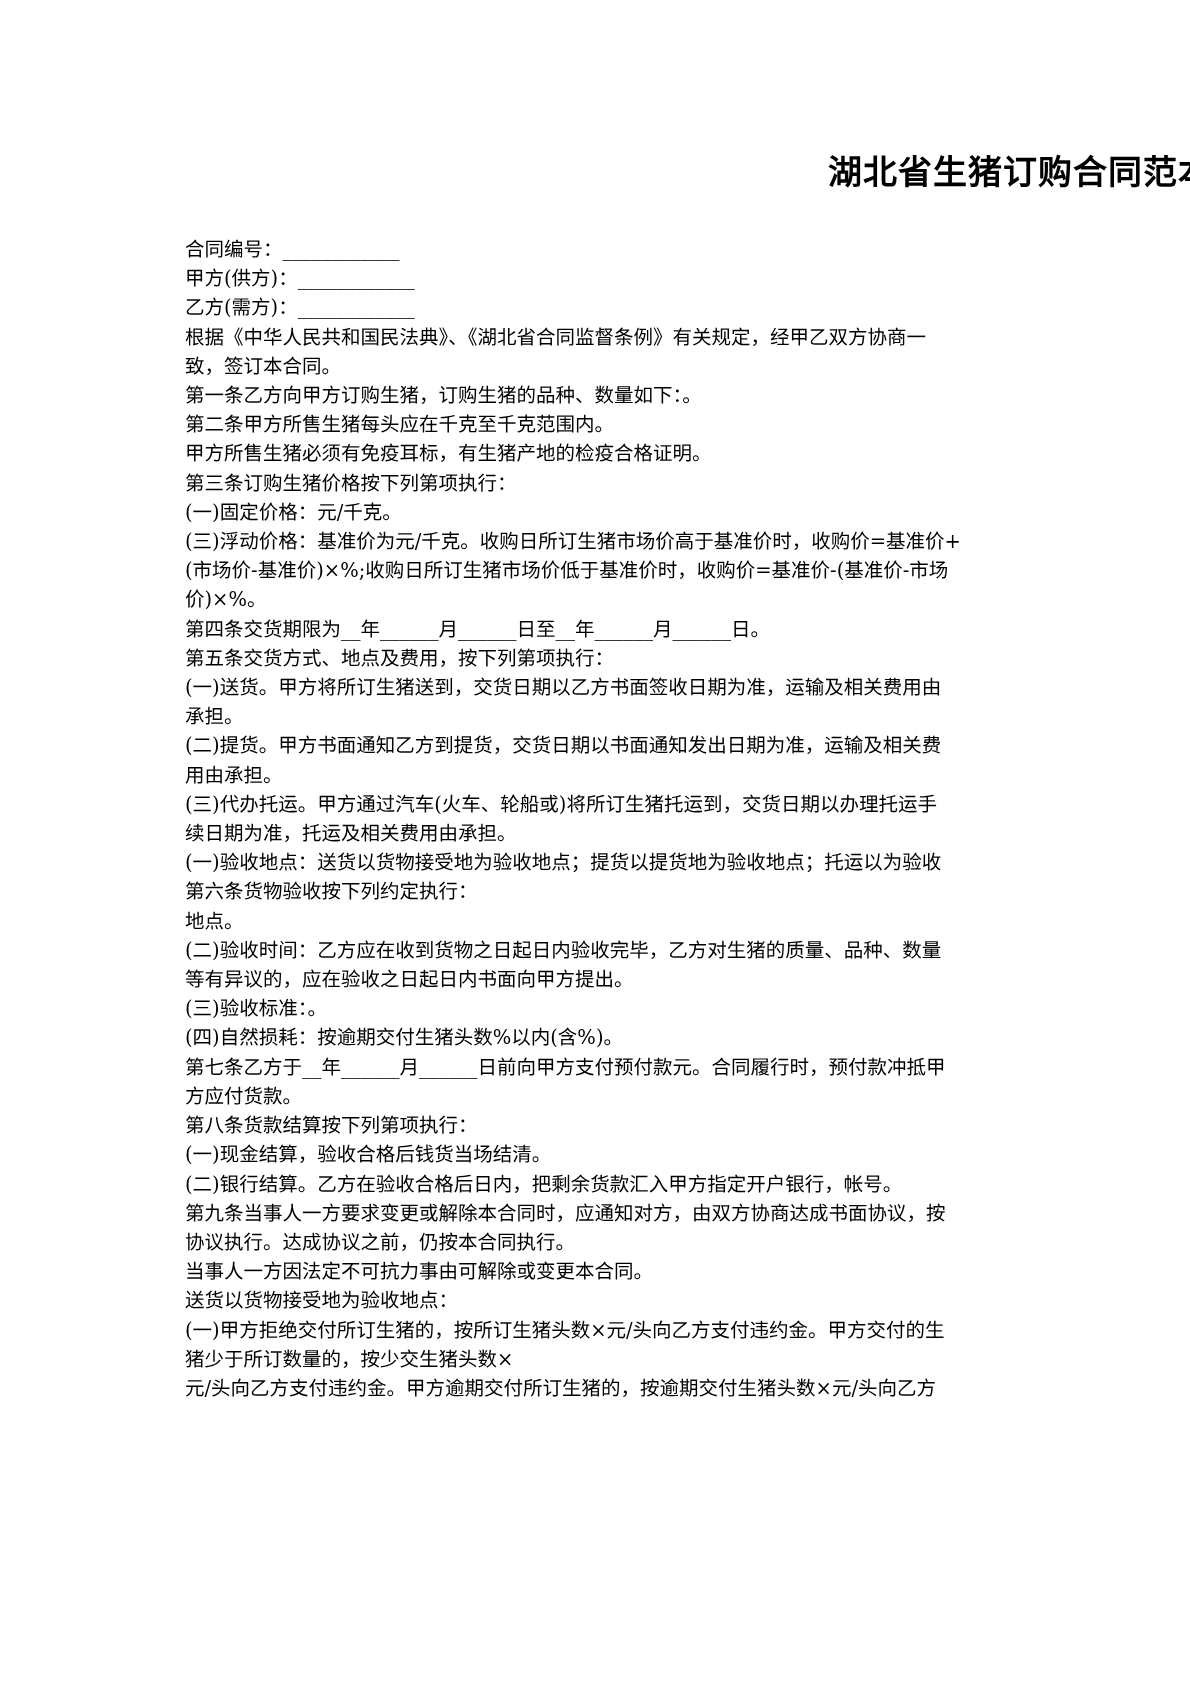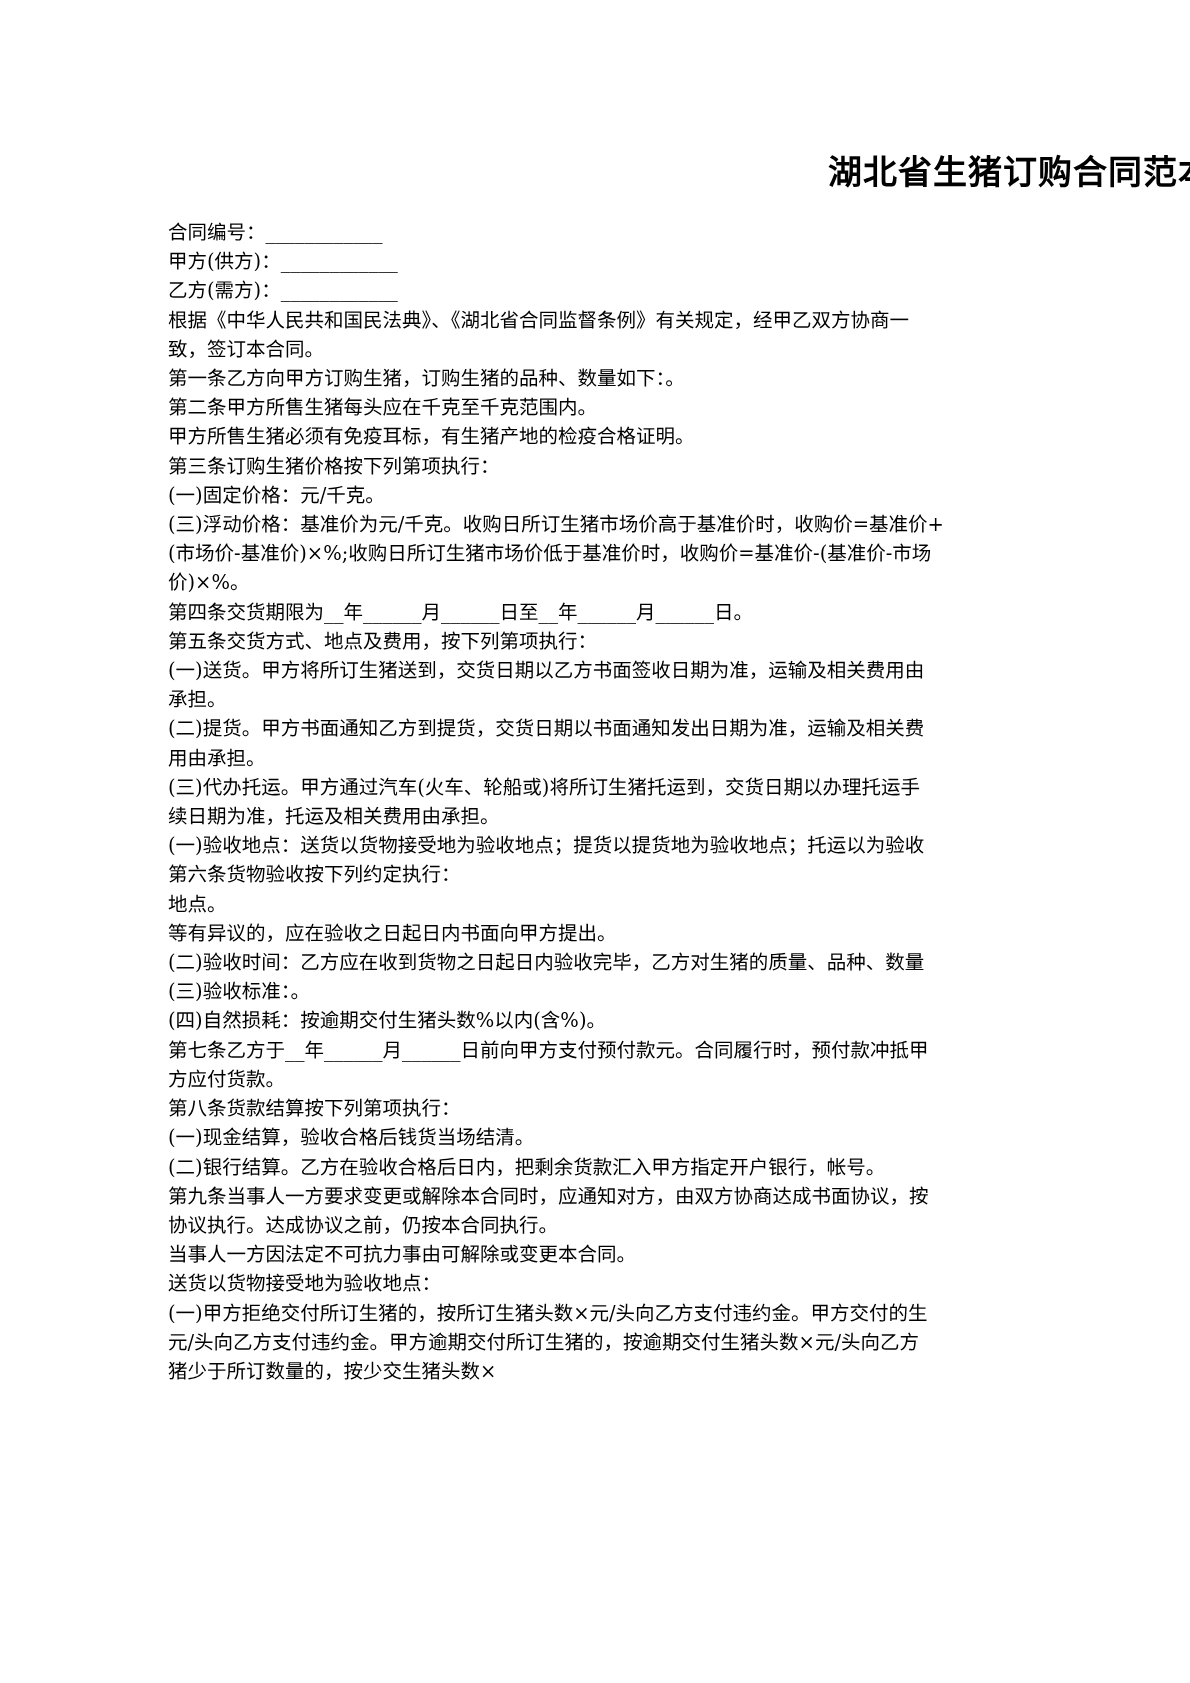--- a/index.html
+++ b/index.html
@@ -31,21 +31,21 @@
     font-weight: 700;
     font-size: 34px;
     line-height: 40px;
     letter-spacing: 1px;
     margin: 0;
     padding-top: 152px;
     padding-bottom: 0;
     padding-left: 23px;
   }
   .body-block {
-    margin: 0;
+    margin: 17px;
     padding: 0;
     padding-top: 26px;
     padding-left: 168px;
     padding-right: 190px;
   }
   .line {
     font-family: "DejaVu Serif", "Liberation Serif", serif;
     font-size: 19.5px;
     line-height: 29.2px;
     margin: 0;
@@ -80,31 +80,31 @@
     <p class="line">第五条交货方式、地点及费用，按下列第项执行：</p>
     <p class="line">(一)送货。甲方将所订生猪送到，交货日期以乙方书面签收日期为准，运输及相关费用由</p>
     <p class="line">承担。</p>
     <p class="line">(二)提货。甲方书面通知乙方到提货，交货日期以书面通知发出日期为准，运输及相关费</p>
     <p class="line">用由承担。</p>
     <p class="line">(三)代办托运。甲方通过汽车(火车、轮船或)将所订生猪托运到，交货日期以办理托运手</p>
     <p class="line">续日期为准，托运及相关费用由承担。</p>
     <p class="line">(一)验收地点：送货以货物接受地为验收地点；提货以提货地为验收地点；托运以为验收</p>
     <p class="line">第六条货物验收按下列约定执行：</p>
     <p class="line">地点。</p>
+    <p class="line">(二)验收时间：乙方应在收到货物之日起日内验收完毕，乙方对生猪的质量、品种、数量</p>
     <p class="line">等有异议的，应在验收之日起日内书面向甲方提出。</p>
-    <p class="line">(二)验收时间：乙方应在收到货物之日起日内验收完毕，乙方对生猪的质量、品种、数量</p>
     <p class="line">(三)验收标准：。</p>
     <p class="line">(四)自然损耗：按逾期交付生猪头数%以内(含%)。</p>
     <p class="line">第七条乙方于__年______月______日前向甲方支付预付款元。合同履行时，预付款冲抵甲</p>
     <p class="line">方应付货款。</p>
     <p class="line">第八条货款结算按下列第项执行：</p>
     <p class="line">(一)现金结算，验收合格后钱货当场结清。</p>
     <p class="line">(二)银行结算。乙方在验收合格后日内，把剩余货款汇入甲方指定开户银行，帐号。</p>
     <p class="line">第九条当事人一方要求变更或解除本合同时，应通知对方，由双方协商达成书面协议，按</p>
     <p class="line">协议执行。达成协议之前，仍按本合同执行。</p>
     <p class="line">当事人一方因法定不可抗力事由可解除或变更本合同。</p>
     <p class="line">送货以货物接受地为验收地点：</p>
     <p class="line">(一)甲方拒绝交付所订生猪的，按所订生猪头数×元/头向乙方支付违约金。甲方交付的生</p>
+    <p class="line">猪少于所订数量的，按少交生猪头数×</p>
     <p class="line">元/头向乙方支付违约金。甲方逾期交付所订生猪的，按逾期交付生猪头数×元/头向乙方</p>
-    <p class="line">猪少于所订数量的，按少交生猪头数×</p>
   </div>
 
 </div>
 
 </body></html>

